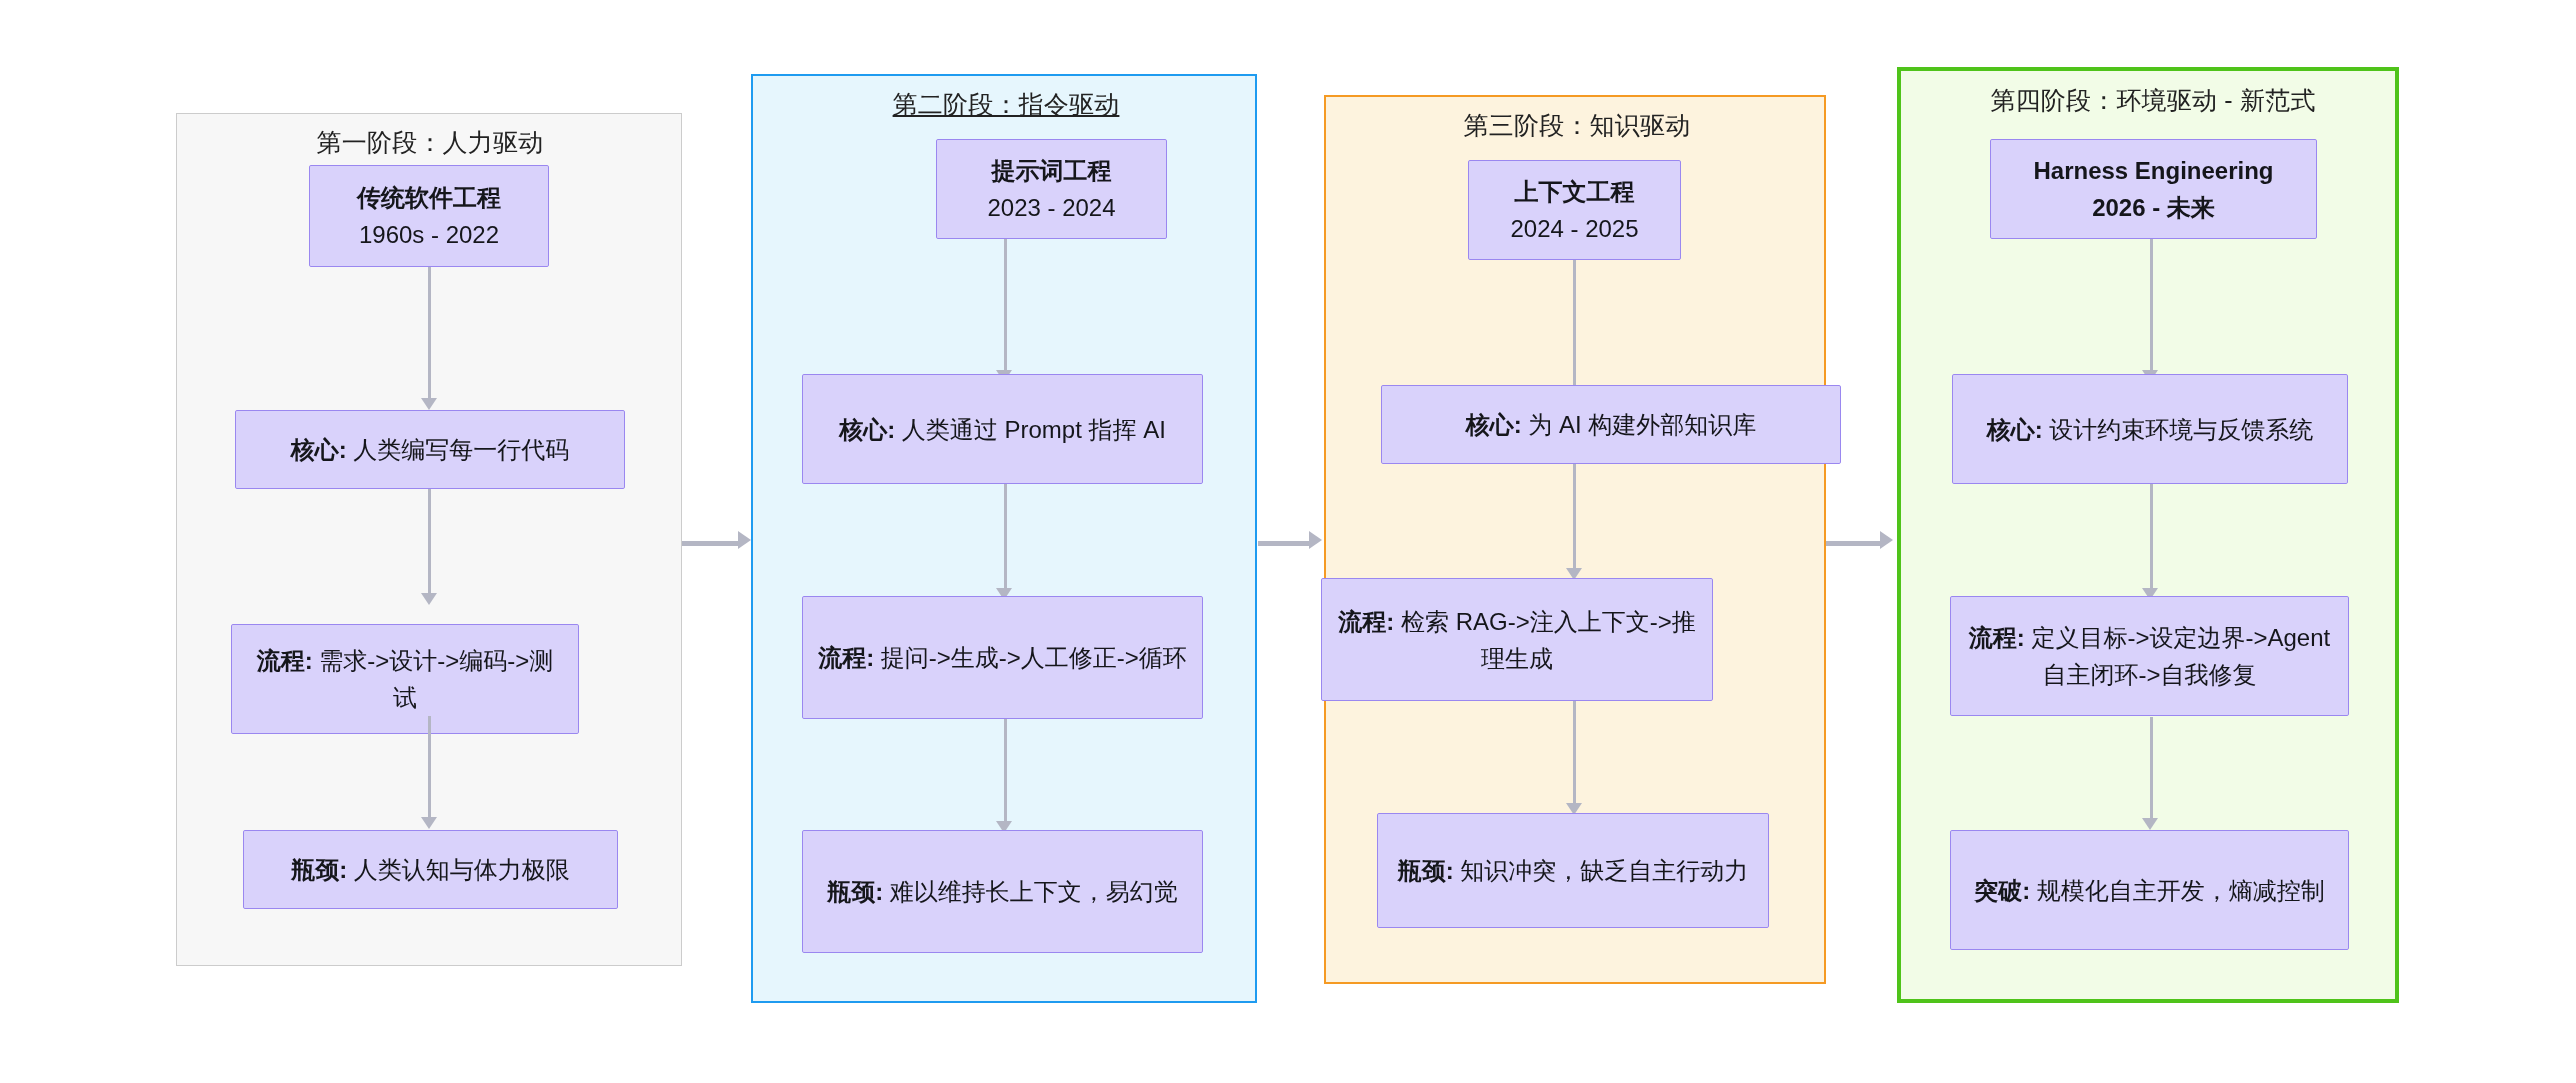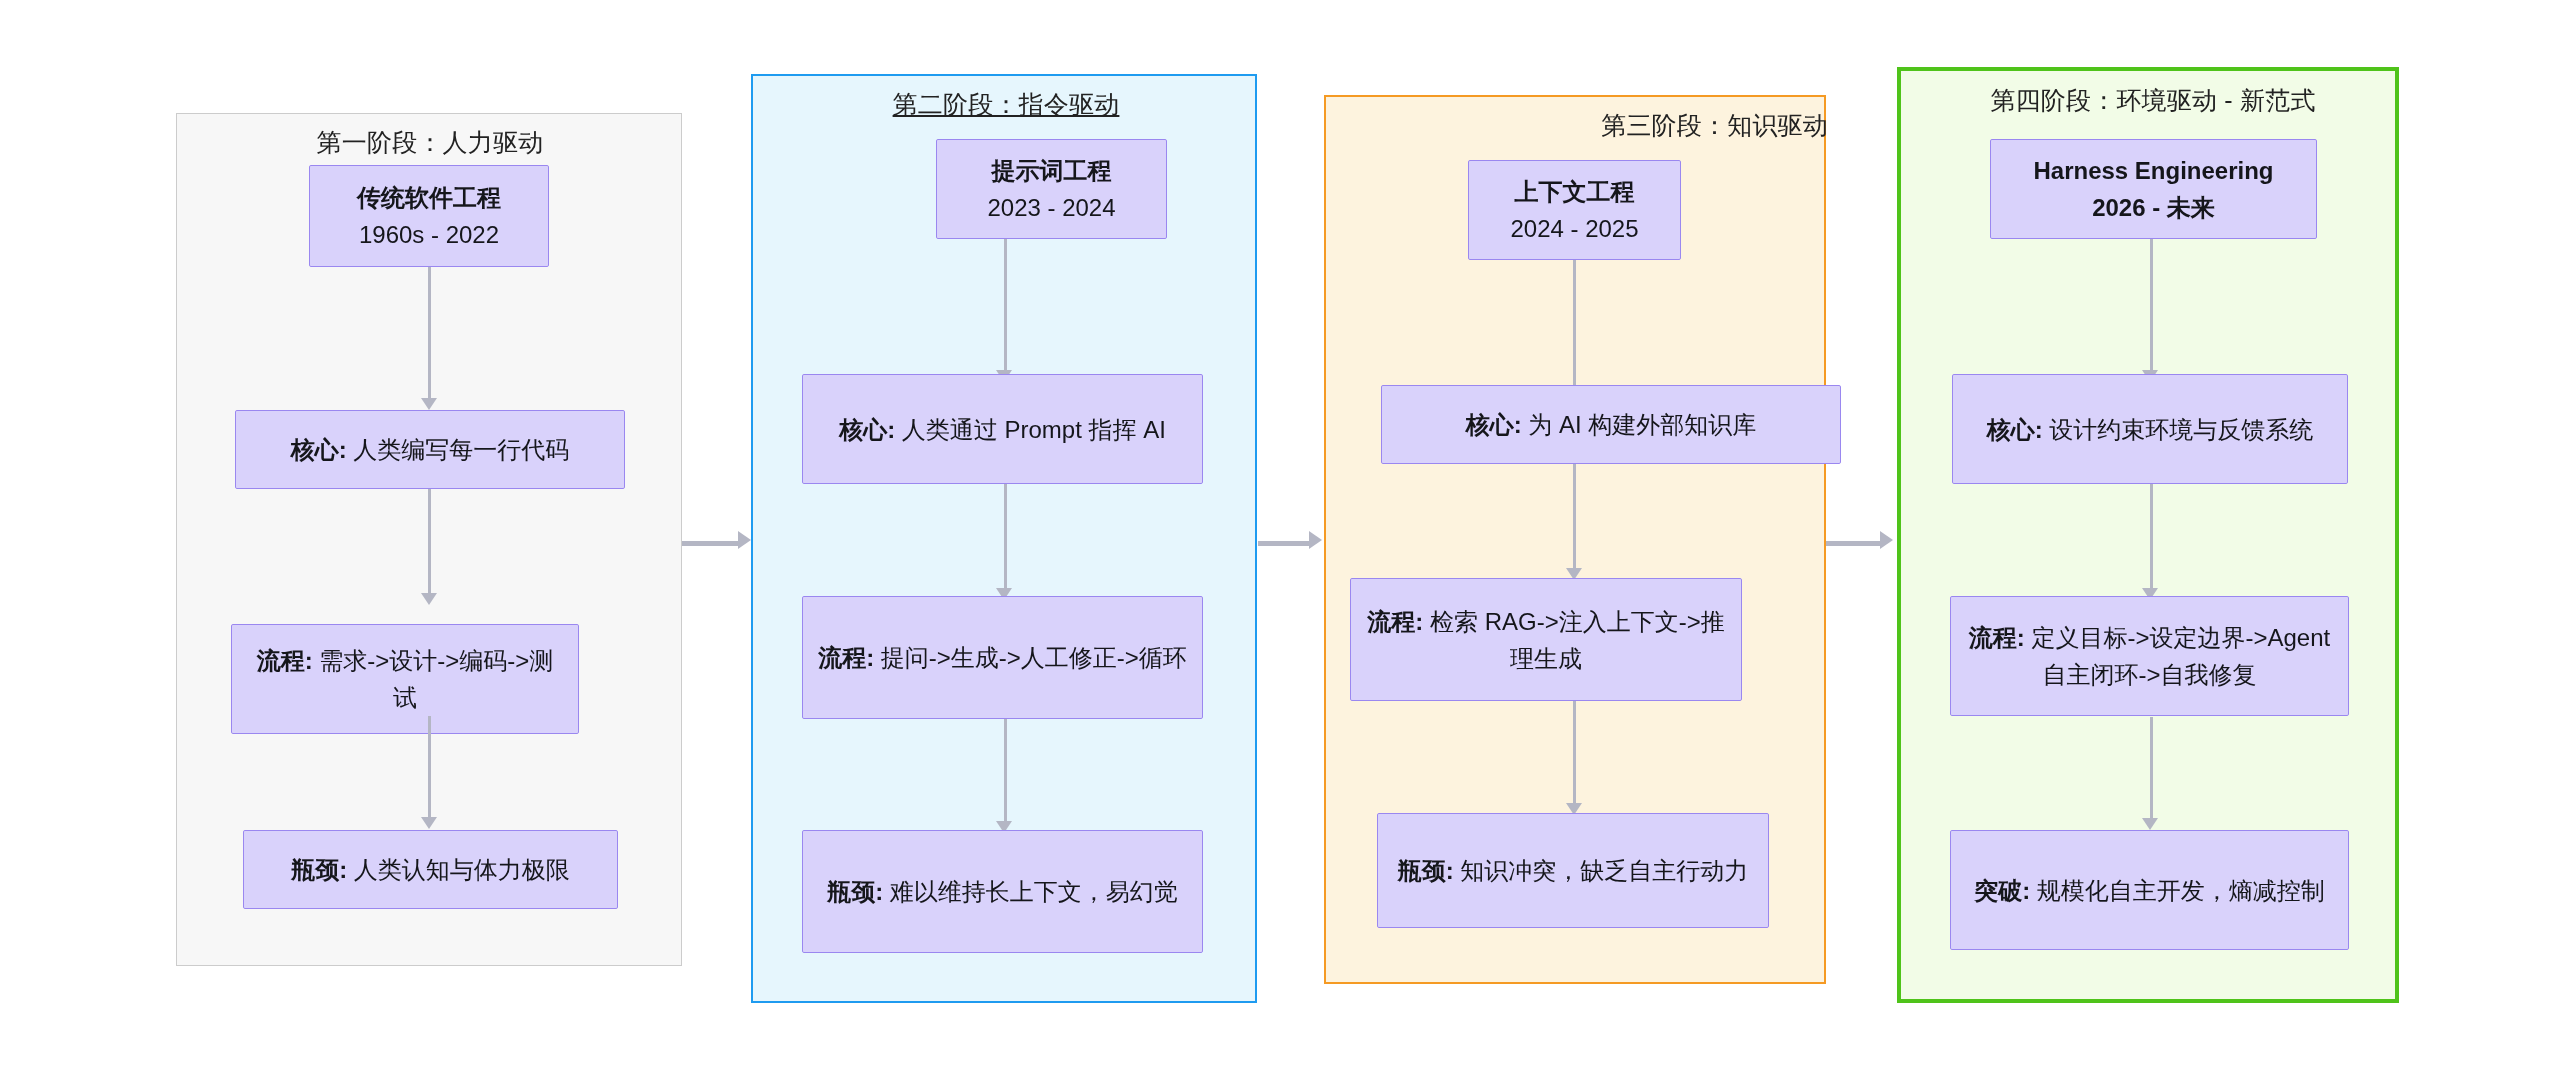--- a/index.html
+++ b/index.html
@@ -167,39 +167,39 @@
   <div class="node" style="left:802px; top:830px; width:401px; height:123px;">
     <span class="txt">
       <b>瓶颈:</b><span> 难以维持长上下文，易幻觉</span>
     </span>
   </div>
 
   <div class="hlink" style="left:1258px; top:541px; width:53px;"></div>
   <div class="harrow" style="left:1309px; top:531px;"></div>
 
   <div class="phase phase-3" style="left:1324px; top:95px; width:502px; height:889px;">
-    <div class="phase-title" style="width:502px;text-align:right;">第三阶段：知识驱动</div>
+    <div class="phase-title" style="width:502px;">第三阶段：知识驱动</div>
   </div>
 
   <div class="node head" style="left:1468px; top:160px; width:213px; height:100px;">
     <span class="ttl">上下文工程</span>
     <span class="sub">2024 - 2025</span>
   </div>
   <div class="vlink" style="left:1573px; top:260px; height:134px;"></div>
   <div class="varrow" style="left:1566px; top:391px;"></div>
 
   <div class="node" style="left:1381px; top:385px; width:460px; height:79px;">
     <span class="txt">
       <b>核心:</b><span> 为 AI 构建外部知识库</span>
     </span>
   </div>
   <div class="vlink" style="left:1573px; top:464px; height:108px;"></div>
   <div class="varrow" style="left:1566px; top:568px;"></div>
 
-  <div class="node" style="left:1350px; top:578px; width:392px; height:123px;">
+  <div class="node" style="left:1321px; top:578px; width:392px; height:123px;">
     <span class="txt">
       <b>流程:</b><span> 检索 RAG-&gt;注入上下文-&gt;推理生成</span>
     </span>
   </div>
   <div class="vlink" style="left:1573px; top:701px; height:106px;"></div>
   <div class="varrow" style="left:1566px; top:803px;"></div>
 
   <div class="node" style="left:1377px; top:813px; width:392px; height:115px;">
     <span class="txt">
       <b>瓶颈:</b><span> 知识冲突，缺乏自主行动力</span>

